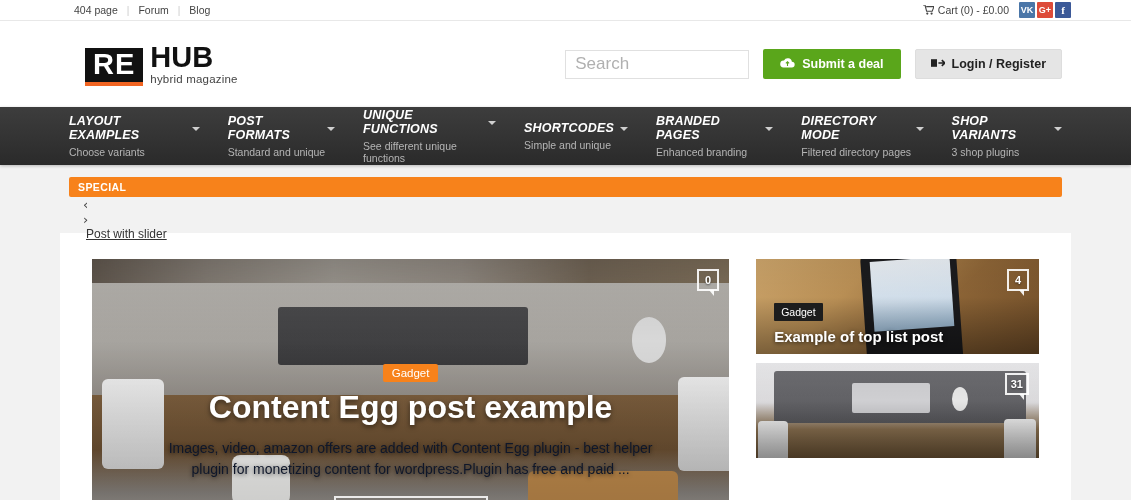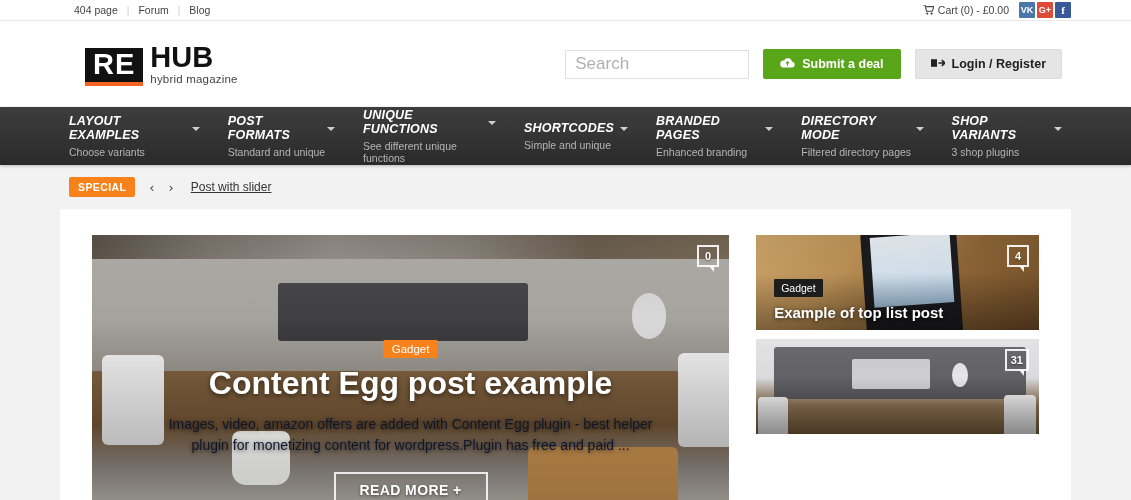--- a/index.html
+++ b/index.html
@@ -105,22 +105,22 @@
   }
   .nav-sub { font-size: 10.5px; color: #b5b5b5; margin-top: 4px; }
   .caret {
     width: 0; height: 0; border-left: 4px solid transparent;
     border-right: 4px solid transparent; border-top: 4px solid #cfcfcf;
     margin-top: 2px;
   }
 
   
   .crumbbar {
-    width: 1011px; margin: 0 auto; height: 44px;
-    display: flex; align-items: center; padding: 0 9px;
+    width: 1011px; margin: 12px auto; height: 44px;
+    display: flex; padding: 0 9px; flex-direction: column;
   }
   .badge-special {
     background: #f7821b; color: #fff; font-size: 10.5px; font-weight: bold;
     letter-spacing: 0.4px; padding: 4px 9px; border-radius: 2px;
   }
   .arrow {
     color: #444; font-size: 13px; margin-left: 14px; cursor: pointer;
     font-family: "DejaVu Sans", sans-serif;
   }
   .crumb-link {

